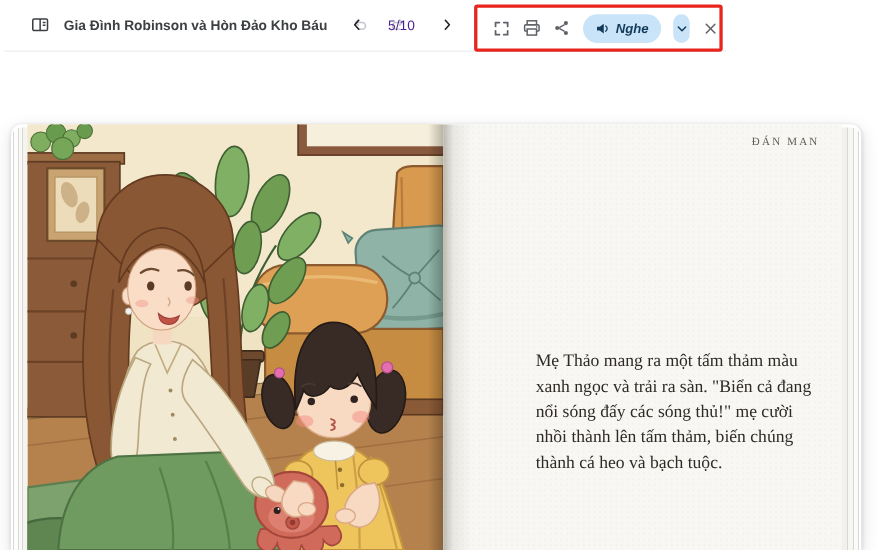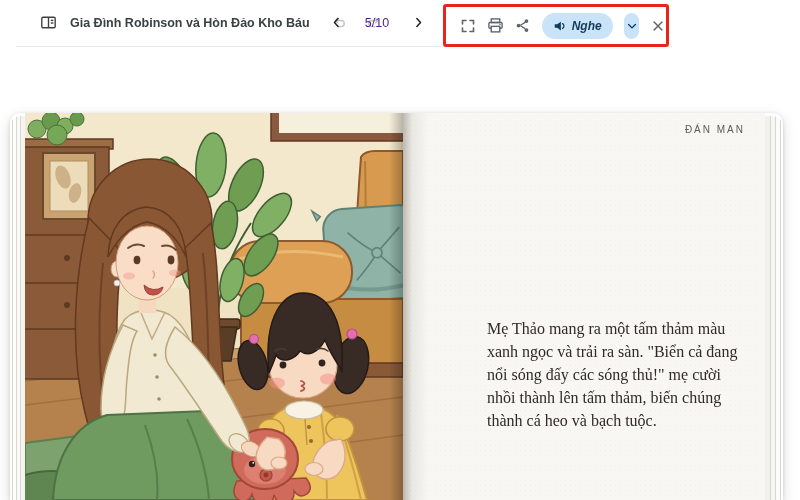--- a/index.html
+++ b/index.html
@@ -1,20 +1,20 @@
 <!DOCTYPE html>
 <html><head>
 <meta charset="utf-8">
 <style>
   html,body{margin:0;padding:0;background:#fff;}
   .screen{position:relative;width:800px;height:500px;background:#ffffff;overflow:hidden;
           font-family:"Liberation Sans",sans-serif;}
 
   
-  .toolbar{position:absolute;left:16px;top:0;width:656px;height:46px;background:#fff;
+  .toolbar{position:absolute;left:4px;top:0;width:656px;height:46px;background:#fff;
            border-bottom:1px solid #e8eaed;}
   .tb-left{position:absolute;left:20px;top:0;height:45px;display:flex;align-items:center;gap:10px;}
   .tb-title{font-size:12.5px;font-weight:600;color:#3c4043;white-space:nowrap;}
   .tb-icon{display:inline-flex;align-items:center;justify-content:center;width:24px;height:24px;
            border-radius:4px;cursor:pointer;}
   .tb-icon svg{display:block;}
   .tb-icon.disabled{cursor:default;}
   .undo-redo{display:flex;align-items:center;gap:10px;margin-left:8px;}
   .tb-nav{position:absolute;left:308px;top:0;height:45px;display:flex;align-items:center;gap:14px;}
   .tb-page{font-size:12.5px;color:#4c1d95;min-width:30px;text-align:center;}
@@ -39,21 +39,21 @@
                    #d8d7d2 7px 8px,#f6f6f3 8px 12px,#d8d7d2 12px 13px,#f1f1ee 13px 18px);}
   .page-art{position:absolute;left:15px;top:0;width:378px;height:387px;background:#f3e8cc;}
   .page-art svg{display:block;width:100%;height:100%;}
   .page-art::after{content:'';position:absolute;right:0;top:0;bottom:0;width:14px;
         background:linear-gradient(to left,rgba(0,0,0,.25),rgba(0,0,0,0));}
   .page-text{position:absolute;left:393px;top:0;width:362px;height:387px;background-color:#f8f7f3;
         background-image:radial-gradient(rgba(0,0,0,0.022) 0.8px,transparent 0.8px);
         background-size:5px 5px;}
   .page-text::before{content:'';position:absolute;left:0;top:0;bottom:0;width:26px;
         background:linear-gradient(to right,rgba(100,92,78,.40),rgba(100,92,78,.10) 9px,rgba(0,0,0,0) 26px);}
-  .page-header{position:absolute;right:20px;top:11px;font-family:Liberation Sans, sans-serif;
+  .page-header{position:absolute;right:20px;top:11px;font-family:Liberation Serif, serif;
         font-size:10px;letter-spacing:2px;color:#5d5b55;}
   .page-body{position:absolute;left:64px;top:204px;font-family:"Liberation Serif","DejaVu Serif",serif;
         font-size:16px;line-height:23px;color:#2e2b27;margin-left:20px;}
   .tline{white-space:nowrap;}
 </style>
 </head>
 <body>
 
 <div class="screen">
 

